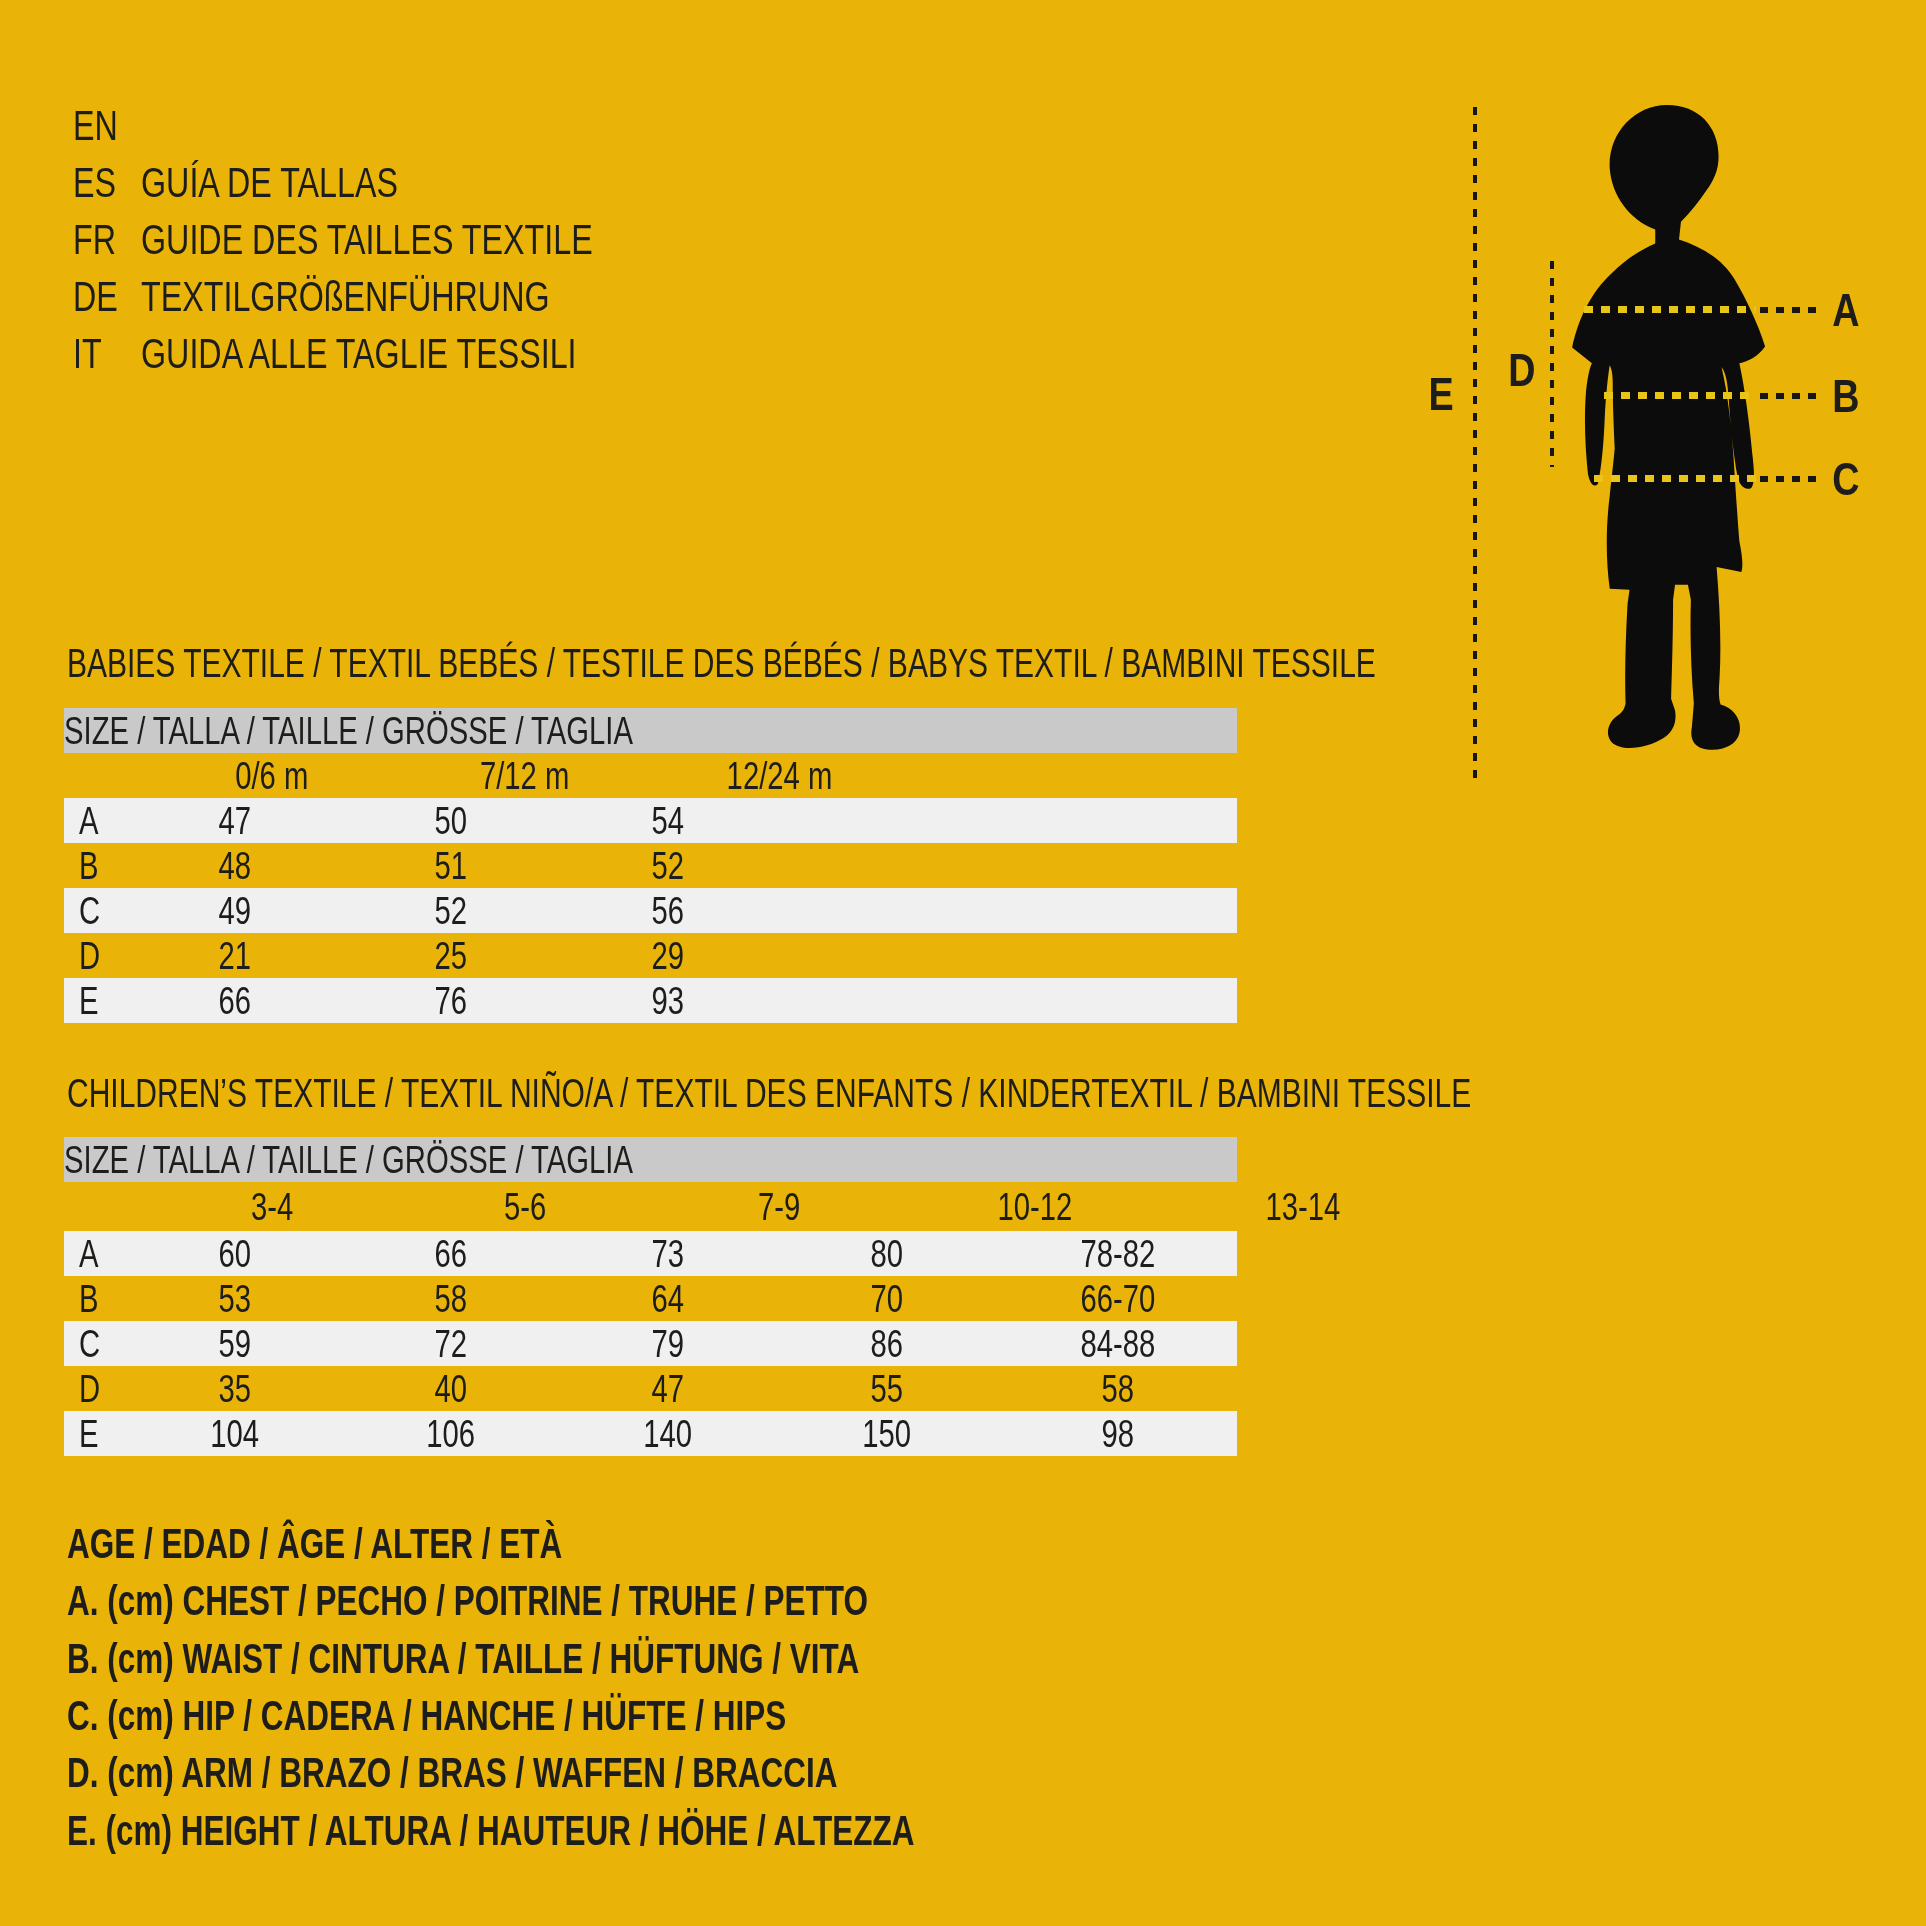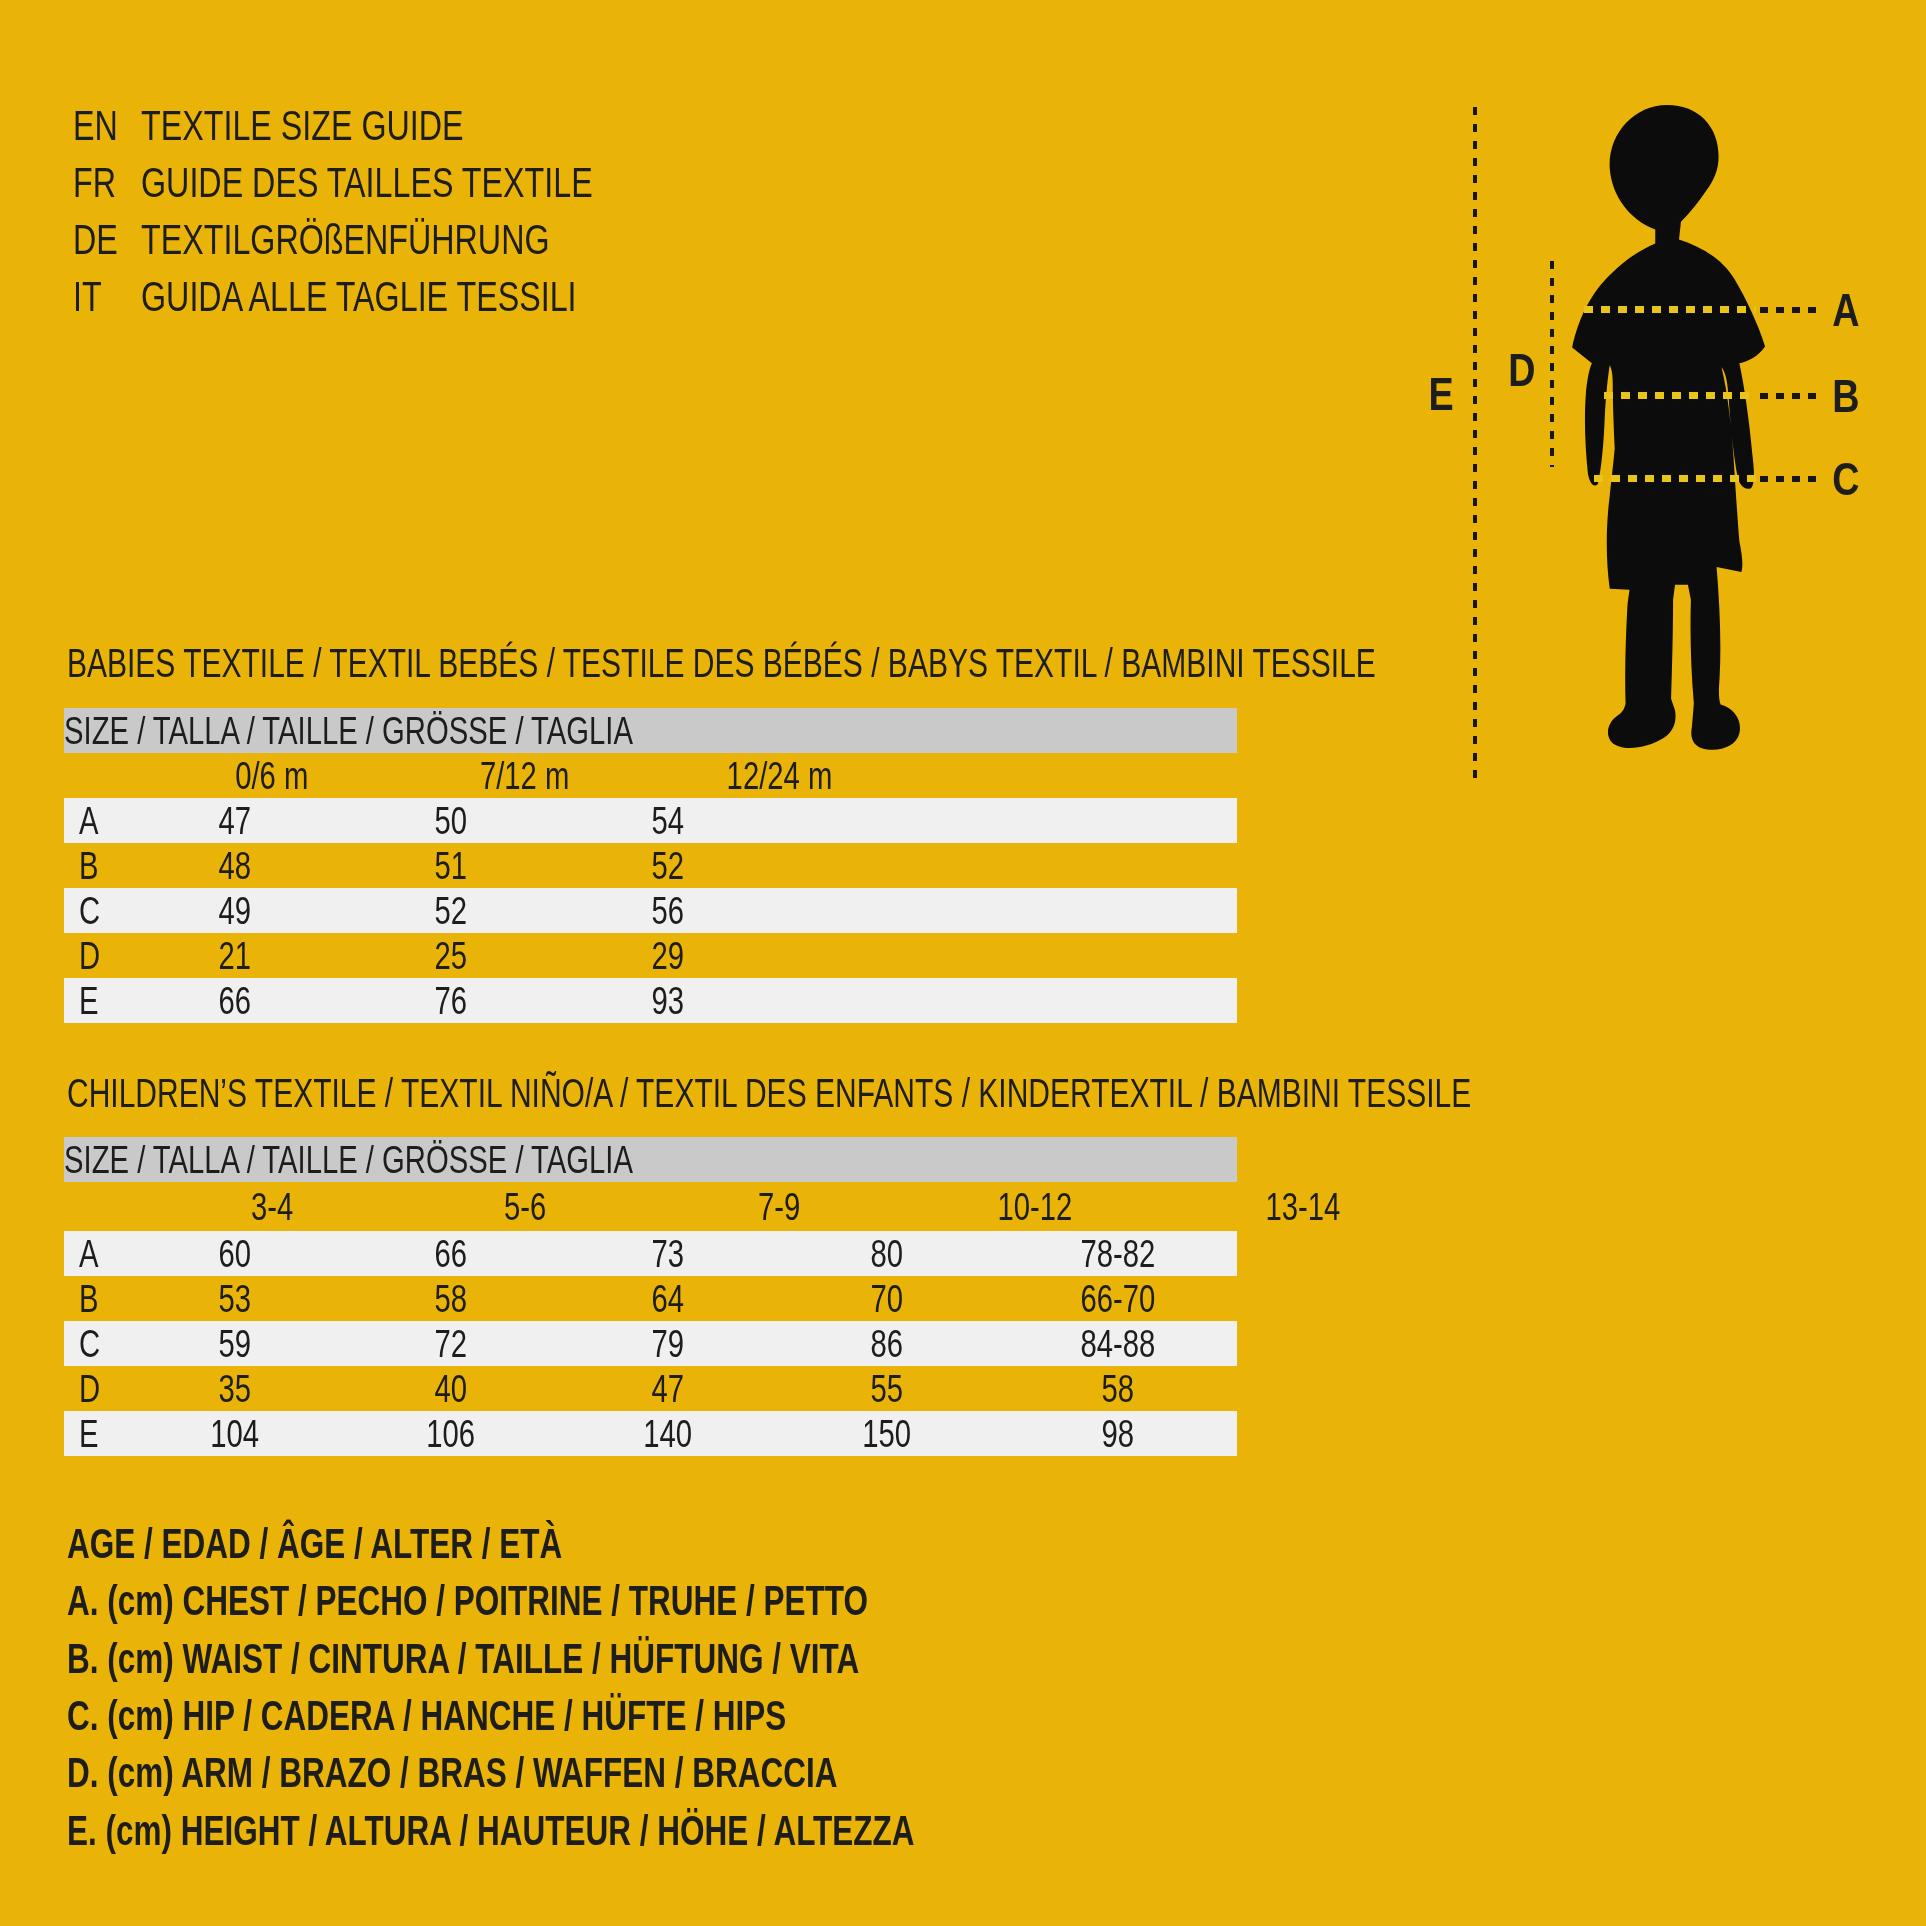--- a/index.html
+++ b/index.html
@@ -43,21 +43,24 @@
   #silhouette-svg { position:absolute; left:1570px; top:99px; }
 </style>
 </head>
 <body>
 
 <div id="page">
 
   <div id="lang-header">
     <div class="lang-row">
       <span class="lang-code"><span class="cx">EN</span></span>
-      <span class="lang-label"><span class="cx">TEXTILE SIZE GUIDE</span></span>
+    </div>
+    <div class="lang-row">
+      <span class="lang-code"><span class="cx">ES</span></span>
+      <span class="lang-label"><span class="cx">GUÍA DE TALLAS</span></span>
     </div>
     <div class="lang-row">
       <span class="lang-code"><span class="cx">FR</span></span>
       <span class="lang-label"><span class="cx">GUIDE DES TAILLES TEXTILE</span></span>
     </div>
     <div class="lang-row">
       <span class="lang-code"><span class="cx">DE</span></span>
       <span class="lang-label"><span class="cx">TEXTILGRÖßENFÜHRUNG</span></span>
     </div>
     <div class="lang-row">

